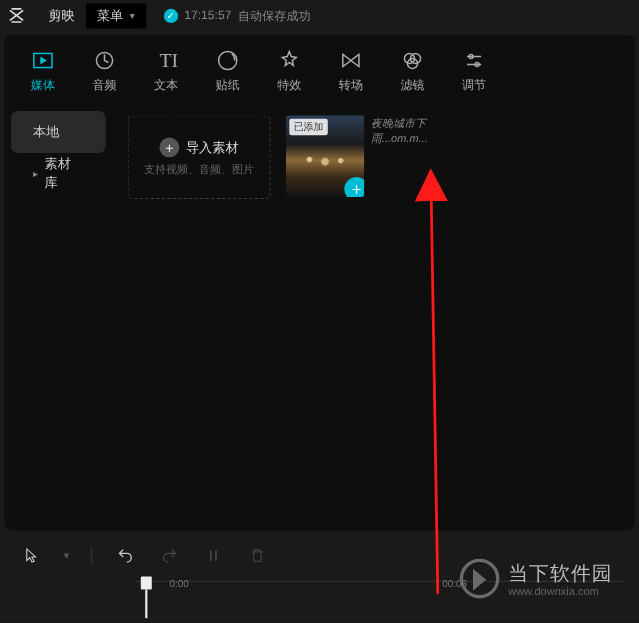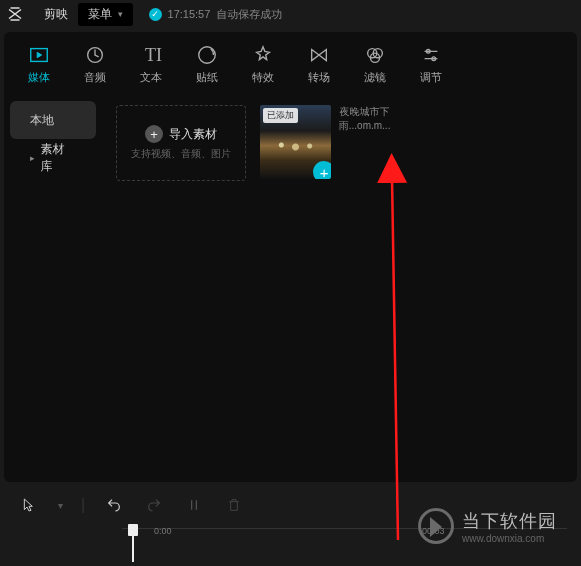--- a/index.html
+++ b/index.html
@@ -100,21 +100,21 @@
     }
     .thumb-tag { position: absolute; top: 3px; left: 3px; padding: 1px 4px; background: rgba(255,255,255,.85); color: #333; font-size: 9px; border-radius: 2px; }
     .add-btn {
       position: absolute; right: -4px; bottom: -4px;
       width: 22px; height: 22px; border-radius: 50%;
       background: #00bcd4; color: #fff;
       display: flex; align-items: center; justify-content: center;
       font-size: 15px;
       cursor: pointer;
     }
-    .media-caption { font-size: 10px; color: #888; text-align: center; }
+    .media-caption { font-size: 10px; color: #888; text-align: left; font-style: italic; }
     .timeline-bar {
       height: 38px;
       margin: 0 4px;
       display: flex; align-items: center;
       padding: 0 14px;
       gap: 18px;
     }
     .tl-btn { width: 22px; height: 22px; display: flex; align-items: center; justify-content: center; color: #bbb; }
     .tl-btn.disabled { color: #444; }
     .tl-sep { font-size: 10px; color: #555; }
@@ -125,21 +125,21 @@
     }
     .ruler-ticks {
       position: absolute; left: 118px; right: 10px; top: 4px; height: 16px;
       border-top: 1px solid #333;
     }
     .playhead { position: absolute; left: 124px; top: 0; display: flex; flex-direction: column; align-items: center; }
     .playhead-head { width: 10px; height: 12px; background: #eee; border-radius: 1px; }
     .playhead-line { width: 2px; height: 26px; background: #eee; }
     .time-label { position: absolute; top: 2px; font-size: 9px; color: #777; }
     .t0 { left: 150px; }
-    .t1 { left: 418px; }
+    .t1 { left: 398px; }
     .arrow {
       position: absolute;
       left: 0; top: 0;
       pointer-events: none;
     }
     .watermark {
       position: absolute;
       right: 24px; bottom: 22px;
       display: flex; align-items: flex-end; gap: 8px;
       color: #777;

